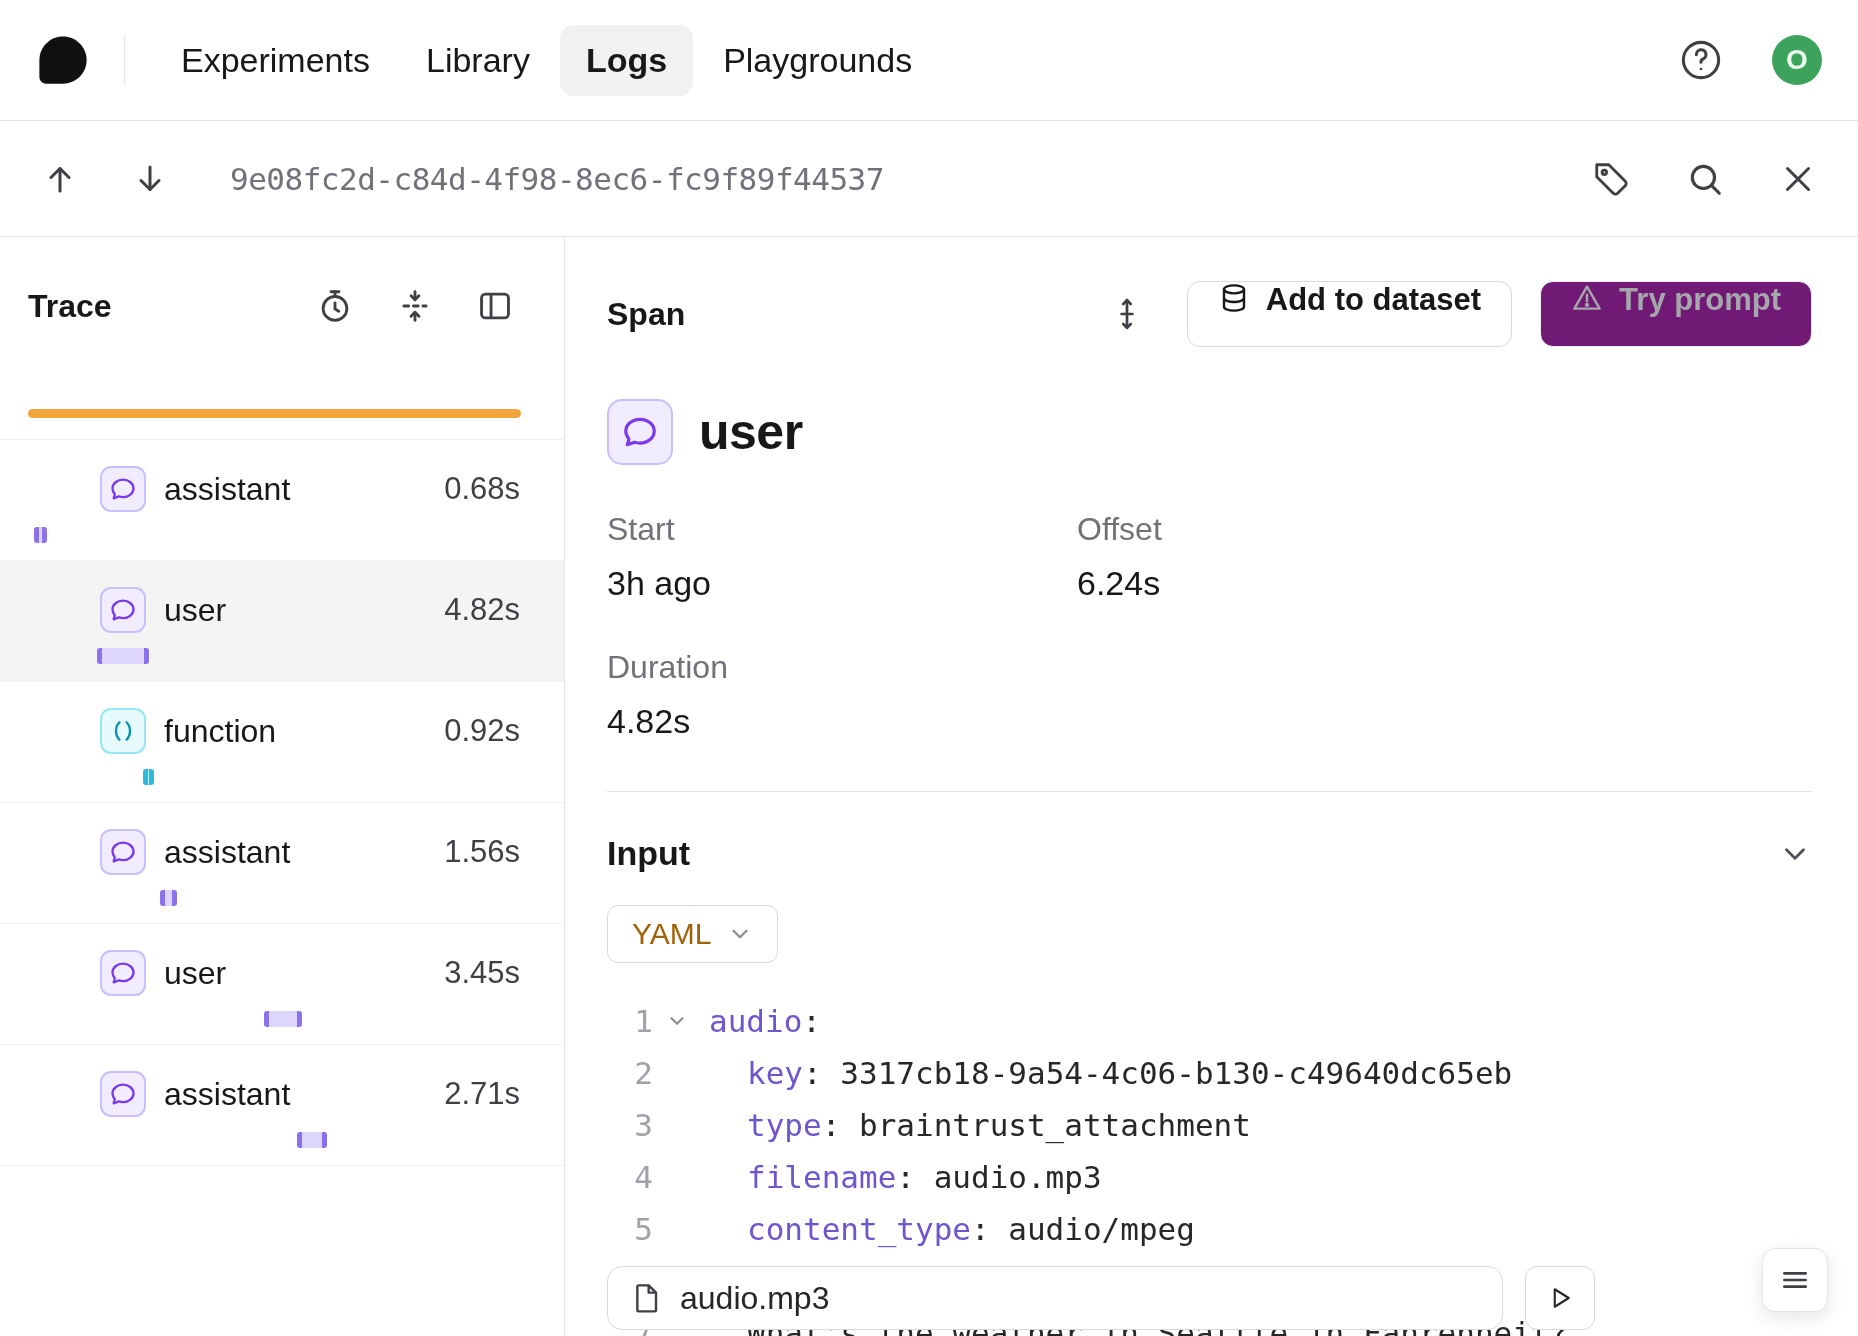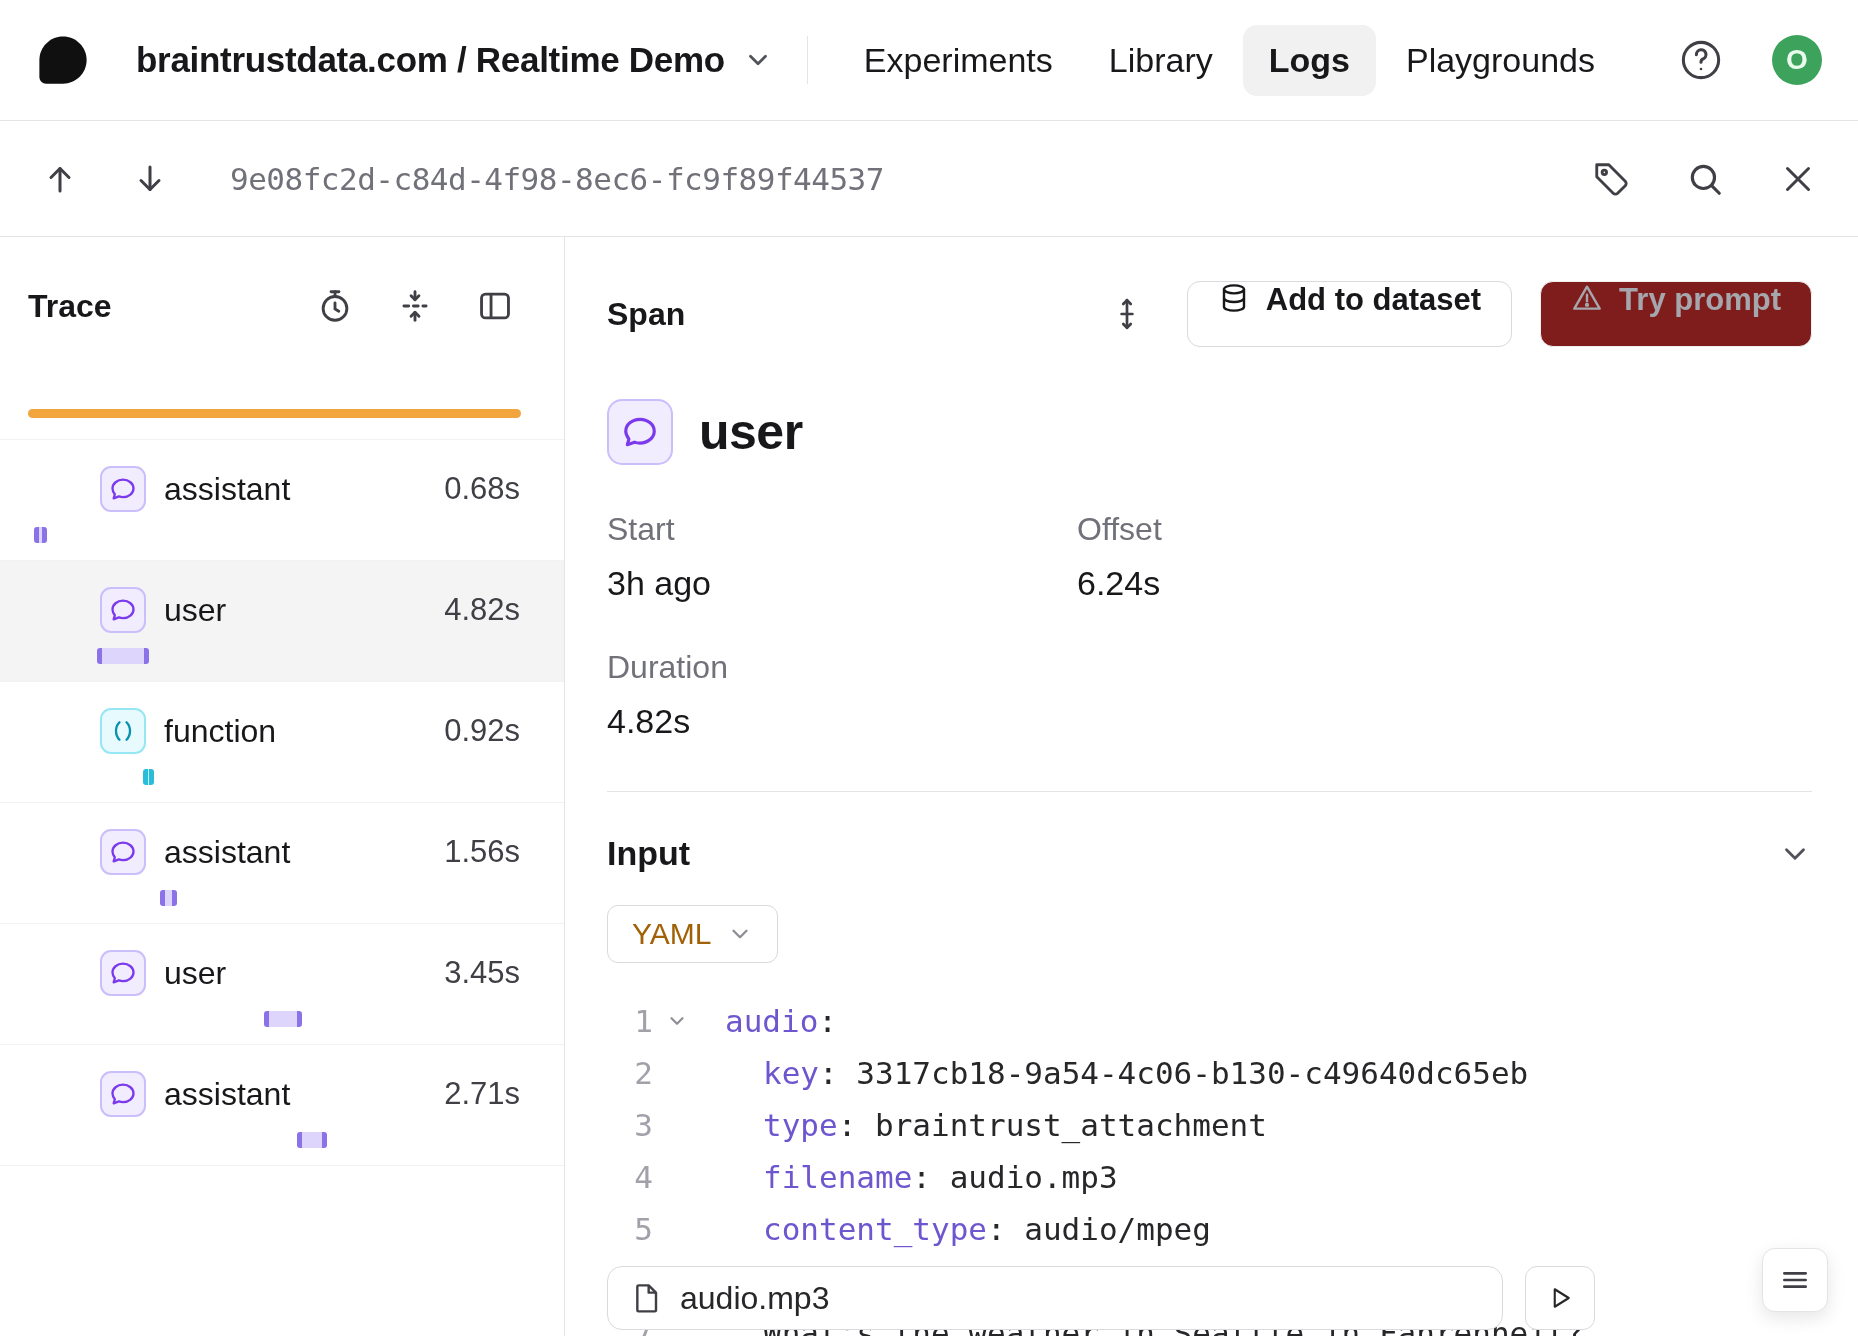--- a/index.html
+++ b/index.html
@@ -63,21 +63,21 @@
   
   .span-panel { flex:1; position:relative; padding:0 46px 0 42px; overflow:hidden; }
   .span-header { display:flex; align-items:center; padding:44px 0 26px; }
   .span-title { font-size:32px; font-weight:700; flex:1; }
   .span-header-actions { display:flex; align-items:center; gap:28px; }
   .expand-handle { color:#3f3f46; margin-right:14px; }
   .btn { display:flex; align-items:flex-start; gap:16px; height:66px; padding:0 30px;
     border-radius:13px; font-size:31px; font-weight:600; cursor:pointer;
     font-family:"Liberation Sans", sans-serif; }
   .btn-outline { border:1px solid #d9d9de; background:#fff; color:#18181b; }
-  .btn-muted { background:#7f1d1d; color:#a6a6ad; border:1px solid #efeff1; }
+  .btn-muted { background:#701a75; color:#a6a6ad; border:1px solid #efeff1; }
 
   .span-name-row { display:flex; align-items:center; gap:26px; margin:26px 0 46px; }
   .span-big-icon { width:66px; height:66px; border-radius:15px; background:#f1edfe;
     border:2px solid #cabffb; color:#7c3aed; display:flex; align-items:center; justify-content:center; }
   .span-name { font-size:50px; font-weight:700; letter-spacing:-0.5px; }
 
   .fields { display:grid; grid-template-columns:470px 1fr; row-gap:46px; margin-bottom:50px; }
   .field-label { font-size:32px; color:#71717a; margin-bottom:16px; }
   .field-value { font-size:34px; color:#18181b; }
 
@@ -88,21 +88,21 @@
   .yaml-btn { display:inline-flex; align-items:center; gap:16px; border:1px solid #d9d9de;
     background:#fff; border-radius:11px; height:58px; padding:0 24px; font-size:30px;
     font-weight:500; color:#a16207; margin-bottom:32px; cursor:pointer;
     font-family:"Liberation Sans", sans-serif; }
 
   .code { font-family:"DejaVu Sans Mono", monospace; font-size:31px; line-height:52px; color:#27272a; }
   .code-line { display:flex; align-items:center; white-space:pre; }
   .ln { width:46px; text-align:right; color:#a1a1aa; flex:0 0 auto; }
   .chev-slot { width:48px; display:flex; justify-content:center; align-items:center;
     color:#8e8e96; flex:0 0 auto; }
-  .code-text { padding-left:8px;margin-left:16px; }
+  .code-text { padding-left:8px; }
   .code-text.ind1 { padding-left:46px; }
   .yaml-key { color:#6e56cf; }
 
   .audio-row { position:absolute; left:42px; bottom:6px; display:flex; align-items:center; gap:22px; }
   .audio-player { width:896px; height:64px; border:1px solid #d9d9de; border-radius:15px;
     display:flex; align-items:center; gap:18px; padding:0 22px; font-size:32px; cursor:pointer;
     color:#27272a; background:#fff; }
   .play-btn { width:70px; height:64px; border:1px solid #d9d9de; border-radius:12px;
     display:flex; align-items:center; justify-content:center; color:#27272a; background:#fff;
     cursor:pointer; }
@@ -113,28 +113,20 @@
 </style>
 </head>
 <body>
 
 <header class="navbar">
   <span class="logo">
     <svg viewBox="0 0 48 48" width="54" height="54">
         <path d="M24 3C12.4 3 3 12.4 3 24v15c0 3.3 2.7 6 6 6h15c11.6 0 21-9.4 21-21S35.6 3 24 3z" fill="#101010"></path>
       </svg>
   </span>
-  <div class="workspace">
-    <span class="workspace-name">braintrustdata.com / Realtime Demo</span>
-    <span class="chev">
-      <svg width="30" height="30" viewBox="0 0 24 24" fill="none" stroke="currentColor" stroke-width="2.2" stroke-linecap="round" stroke-linejoin="round">
-          <polyline points="6 9 12 15 18 9"></polyline>
-        </svg>
-    </span>
-  </div>
   <div class="nav-divider"></div>
   <nav class="nav-items">
     <span class="nav-item">Experiments</span>
     <span class="nav-item">Library</span>
     <span class="nav-item active">Logs</span>
     <span class="nav-item">Playgrounds</span>
   </nav>
   <div class="nav-right">
     <button class="icon-btn">
       <span style="display:flex;">

